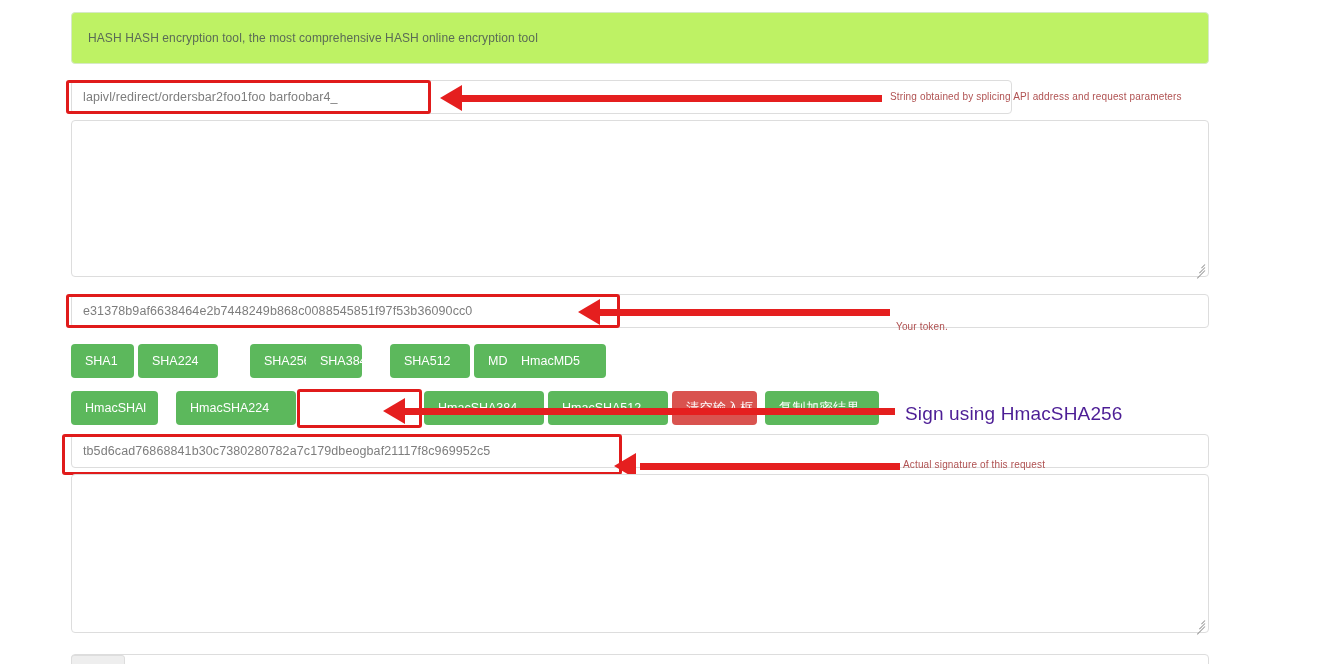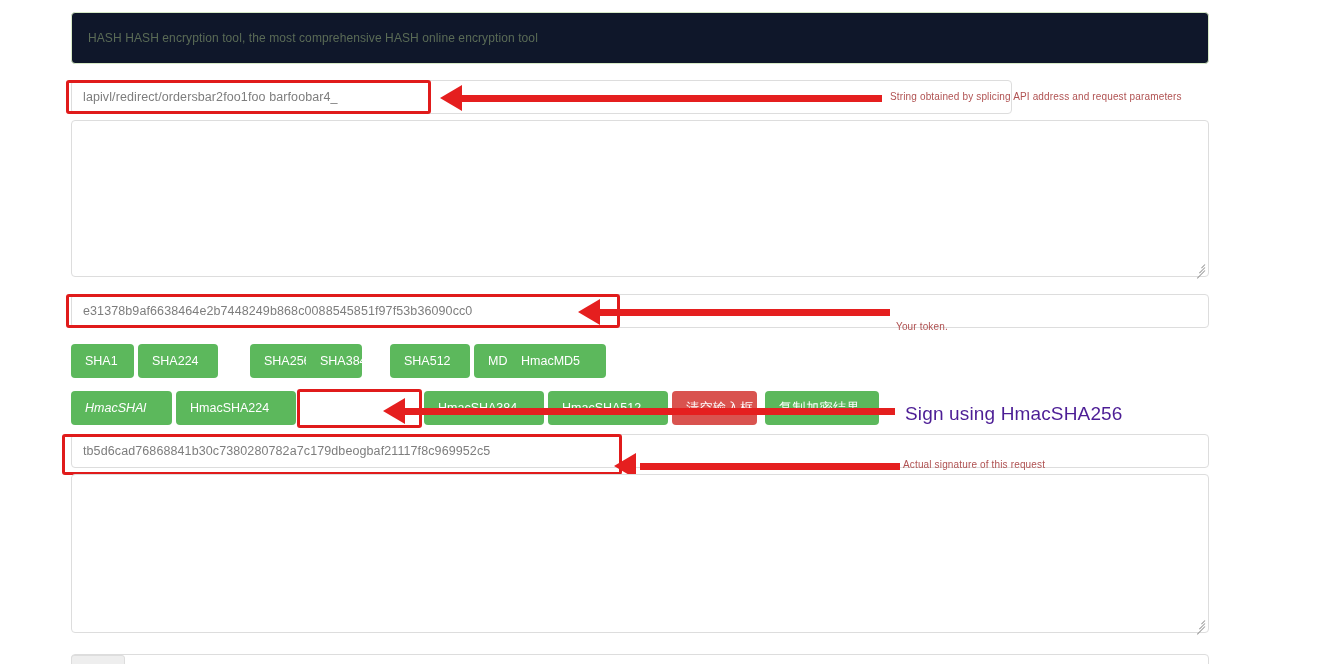--- a/index.html
+++ b/index.html
@@ -18,21 +18,21 @@
     overflow: hidden;
   }
 
   
   .banner {
     position: absolute;
     left: 71px;
     top: 12px;
     width: 1138px;
     height: 52px;
-    background: #0f172a;
+    background: #bef264;
     border: 1px solid #d6e9c6;
     border-radius: 4px;
     display: flex;
     align-items: center;
   }
   .banner-text {
     padding-left: 16px;
     font-size: 12px;
     color: #5a6b56;
     letter-spacing: .1px;
@@ -190,21 +190,21 @@
   <div class="note" style="left:896px; top:303px;margin-top:18px;">Your token.</div>
 
   <button class="btn" style="left:71px;  top:344px; width:63px;">SHA1</button>
   <button class="btn" style="left:138px; top:344px; width:80px;">SHA224</button>
   <button class="btn" style="left:222px; top:344px; width:80px;margin-left:28px;">SHA256</button>
   <button class="btn" style="left:306px; top:344px; width:56px;">SHA384</button>
   <button class="btn" style="left:390px; top:344px; width:80px;">SHA512</button>
   <button class="btn" style="left:474px; top:344px; width:56px;">MD5</button>
   <button class="btn" style="left:507px; top:344px; width:99px;">HmacMD5</button>
 
-  <button class="btn" style="left:71px;  top:391px; width:101px;font-style:italic;">HmacSHAl</button>
+  <button class="btn" style="left:71px;  top:391px; width:87px;">HmacSHAl</button>
   <button class="btn" style="left:176px; top:391px; width:120px;">HmacSHA224</button>
   <button class="btn" style="left:424px; top:391px; width:120px;">HmacSHA384</button>
   <button class="btn" style="left:548px; top:391px; width:120px;">HmacSHA512</button>
   <button class="btn danger cn" style="left:672px; top:391px; width:85px;">清空输入框</button>
   <button class="btn cn" style="left:765px; top:391px; width:114px;">复制加密结果</button>
 
   <div class="hl-box" style="left:297px; top:389px; width:125px; height:39px;"></div>
 
   <div class="arrow" style="left:405px; top:408px; width:490px;"></div>
   <div class="arrow-head" style="left:383px; top:398px;"></div>

